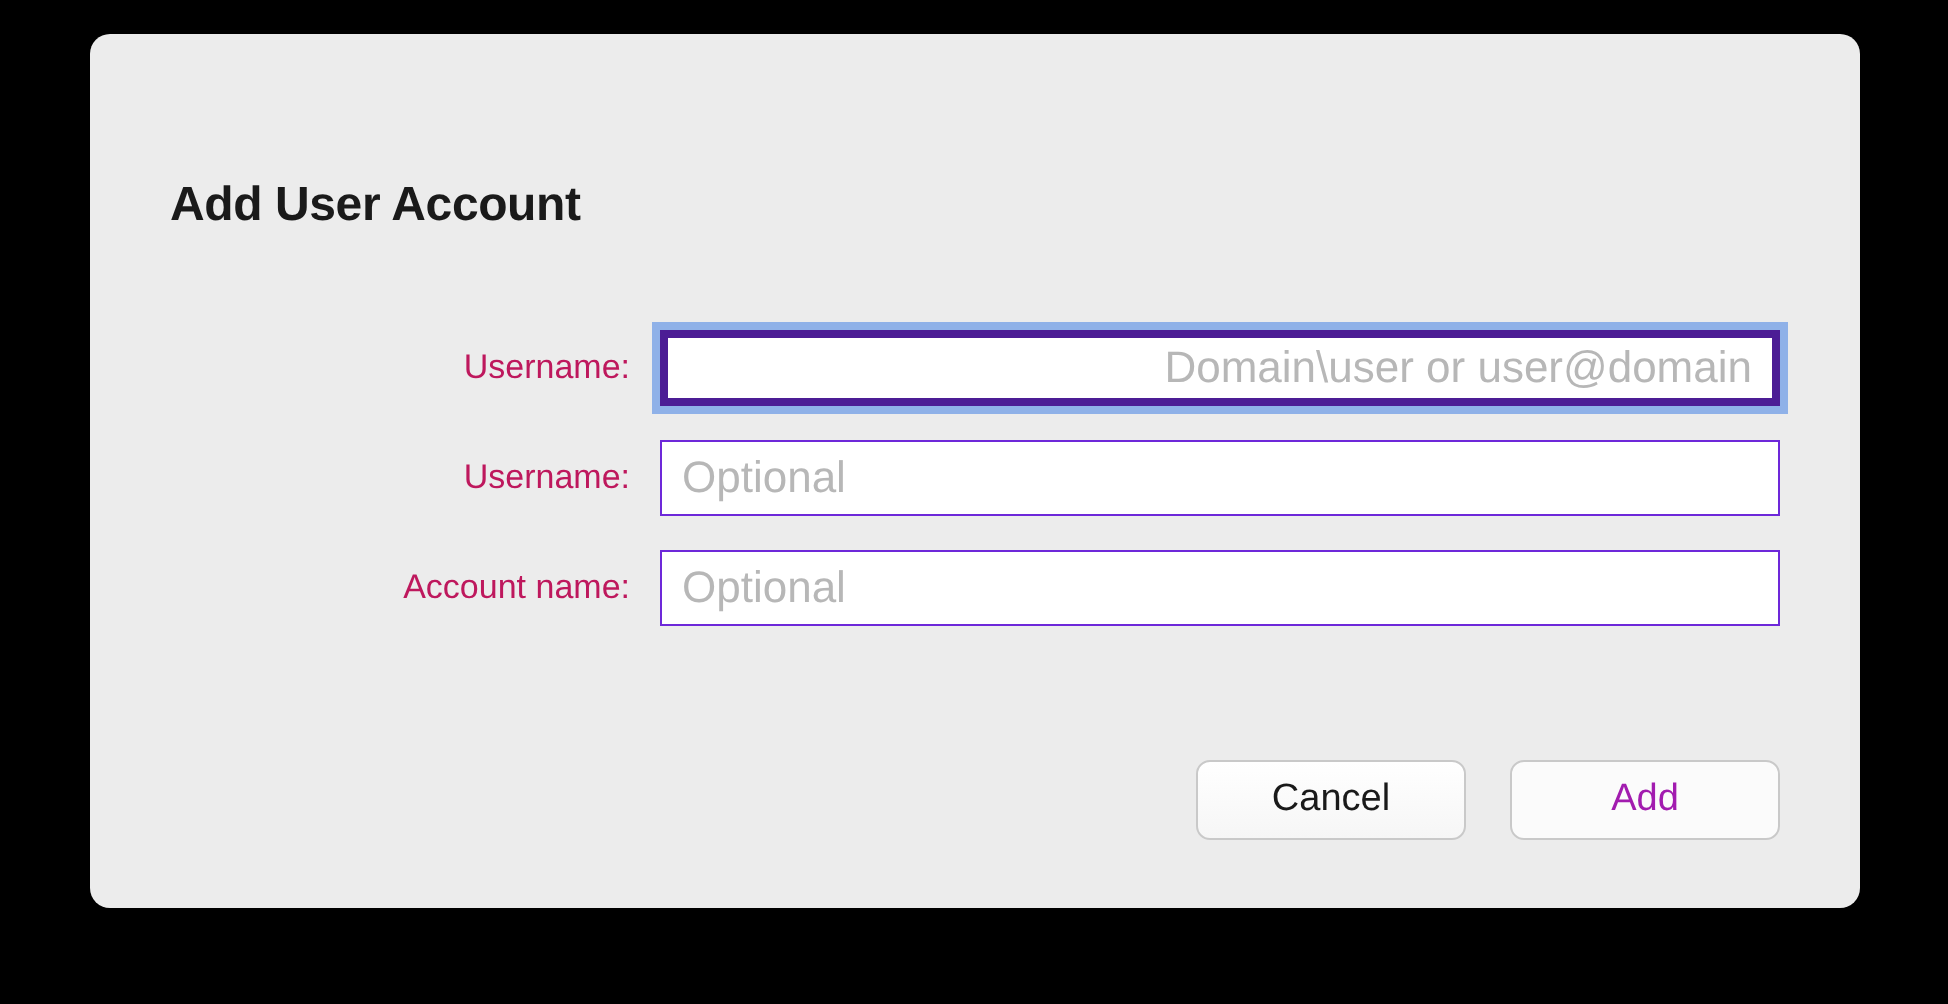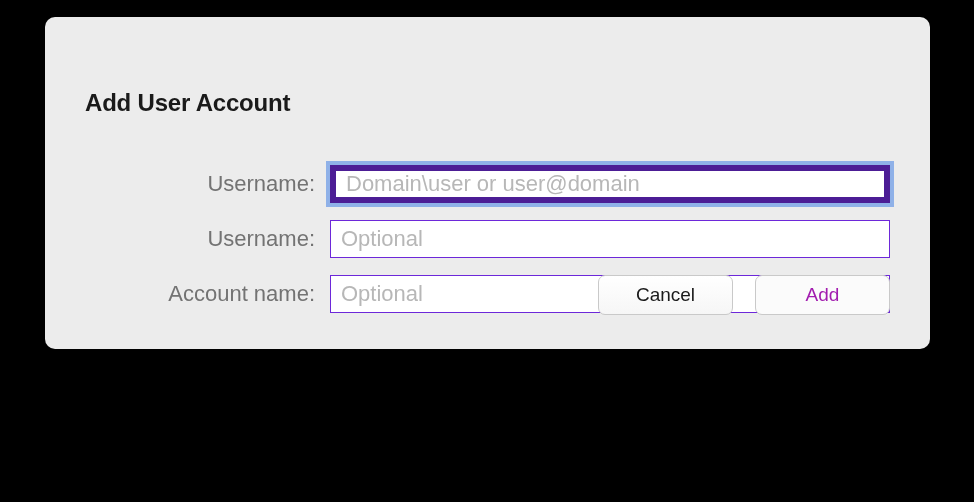--- a/index.html
+++ b/index.html
@@ -12,21 +12,21 @@
     height: 502px;
     background: #000;
     font-family: -apple-system, BlinkMacSystemFont, "Helvetica Neue", Arial, sans-serif;
     overflow: hidden;
   }
   .dialog {
     position: absolute;
     left: 45px;
     top: 17px;
     width: 885px;
-    height: 332px;
+    height: 437px;
     background: #ececec;
     border-radius: 10px;
     box-shadow: 0 10px 40px rgba(0,0,0,0.35);
     padding: 0;
   }
   .title {
     position: absolute;
     left: 40px;
     top: 72px;
     font-size: 24px;
@@ -42,40 +42,41 @@
   }
   .row {
     display: flex;
     align-items: center;
     margin-bottom: 17px;
   }
   .label {
     width: 285px;
     text-align: right;
     padding-right: 15px;
-    font-size: 22px;
-    color: #737373;
+    font-size: 17px;
+    color: #be185d;
   }
   .field {
     width: 560px;
     height: 38px;
     font-size: 22px;
     padding: 4px 10px;
     border: 1px solid #6d28d9;
     background: #ffffff;
     outline: none;
     color: #333;
   }
   .field::placeholder {
     color: #b7b7b7;
   }
   .field.focused {
-    border: 6px solid #4c1d95;
+    border: 4px solid #4c1d95;
     box-shadow: 0 0 0 4px #8fb1e8;
     position: relative;
+    text-align: right;
   }
   .buttons {
     position: absolute;
     bottom: 34px;
     right: 40px;
     display: flex;
     gap: 22px;
   }
   .btn {
     min-width: 135px;

